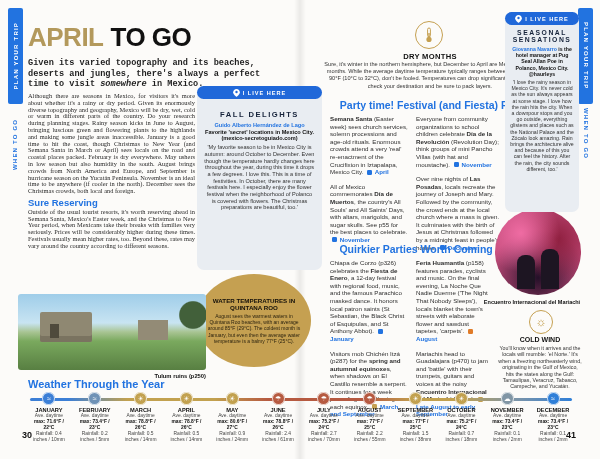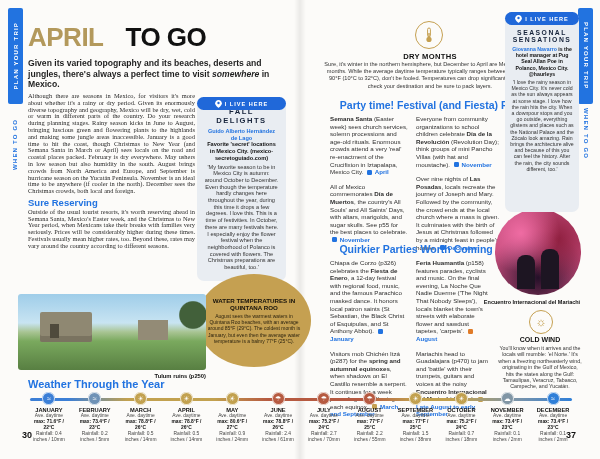--- a/index.html
+++ b/index.html
@@ -11,21 +11,21 @@
   
   .tabbox{width:15px;height:96px;background:#2273e0;border-radius:2px;display:flex;align-items:center;justify-content:center;}
   .vtextL{writing-mode:vertical-rl;transform:rotate(180deg);}
   .vtextR{writing-mode:vertical-rl;}
   .tabtxt{color:#fff;font-size:6px;font-weight:700;letter-spacing:1.2px;}
   .sectxt{color:#2273e0;font-size:6px;font-weight:700;letter-spacing:1.2px;}
   .pagenum{font-size:9px;font-weight:800;color:#111;}
   
   .title{font-size:26px;font-weight:900;letter-spacing:-0.5px;color:#111;}
   .title .accent{color:#b3995c;}
-  .title .rest{margin-left:22px;}
+  .title .rest{margin-left:7px;}
   .intro{width:254px;font-size:8.6px;font-weight:700;color:#1f1f1f;line-height:1.25;}
   
   .bodycol{width:167px;font-family:"Liberation Serif",serif;font-size:6.4px;line-height:6.8px;text-align:justify;color:#2a2a2a;}
   .worth{color:#2273e0;font-family:"Liberation Sans",sans-serif;font-size:9.5px;font-weight:800;margin:5px 0 2px 0;}
   
   .livebox{background:#e9edf2;border-radius:7px;}
   .pill{position:absolute;left:0;top:0;width:100%;height:13px;background:#2068d9;border-radius:7px;display:flex;align-items:center;justify-content:center;gap:3px;}
   .pill span{color:#fff;font-size:5.6px;font-weight:800;letter-spacing:1px;}
   .boxhead{font-size:7.6px;font-weight:800;letter-spacing:1.5px;color:#16233a;text-align:center;}
   .boxauthor{color:#2273e0;font-weight:700;text-align:center;}
@@ -80,36 +80,36 @@
 <div class="abs tabbox" style="left:8px;top:8px;">
   <span class="vtextL tabtxt">PLAN YOUR TRIP</span>
 </div>
 <div class="abs vtextL sectxt" style="left:12px;top:108px;height:62px;">WHEN TO GO</div>
 <div class="abs pagenum" style="left:22px;top:430px;">30</div>
 
 <div class="abs tabbox" style="left:578px;top:8px;">
   <span class="vtextR tabtxt">PLAN YOUR TRIP</span>
 </div>
 <div class="abs vtextR sectxt" style="left:583px;top:108px;height:62px;">WHEN TO GO</div>
-<div class="abs pagenum" style="left:566px;top:430px;">37</div>
+<div class="abs pagenum" style="left:566px;top:430px;">41</div>
 
 <div class="abs title" style="left:28px;top:22px;">
   <span class="accent">APRIL</span><span class="rest">TO GO</span>
 </div>
-<div class="abs intro" style="left:28px;top:58px;">
+<div class="abs intro" style="left:28px;top:58px;font-family:Liberation Mono, monospace;">
   <span>Given its varied topography and its beaches, deserts and jungles, there's always a perfect time to visit </span><i>somewhere</i><span> in Mexico.</span>
 </div>
 
 <div class="abs bodycol" style="left:28px;top:93px;">
   <div>Although there are seasons in Mexico, for visitors it's more about whether it's a rainy or dry period. Given its enormously diverse topography and geography, Mexico will be dry, wet, cold or warm in different parts of the country. Do your research during planning stages. Rainy season kicks in June to August, bringing luscious green and flowering plants to the highlands and making some jungle areas inaccessible. January is a good time to hit the coast, though Christmas to New Year (and Semana Santa in March or April) sees locals on the road and coastal places packed. February is dry everywhere. May ushers in low season but also humidity in the south. August brings crowds from North America and Europe, and September is hurricane season on the Yucatán Peninsula. November is an ideal time to be anywhere (if cooler in the north). December sees the Christmas crowds, both local and foreign.</div>
   <div class="worth">Sure Reserving</div>
   <div>Outside of the usual tourist resorts, it's worth reserving ahead in Semana Santa, Mexico's Easter week, and the Christmas to New Year period, when Mexicans take their breaks with families very seriously. Prices will be considerably higher during these times. Festivals usually mean higher rates, too. Beyond these, rates may vary around the country according to different seasons.</div>
 </div>
 
-<div class="abs livebox fallbox" style="left:197px;top:97px;width:89px;height:184px;padding:10px 7px 6px 7px;box-sizing:border-box;">
+<div class="abs livebox fallbox" style="left:197px;top:86px;width:125px;height:184px;padding:24px 7px 6px 7px;box-sizing:border-box;">
   <div class="pill">
     <svg width="7" height="8" viewBox="0 0 10 12">
         <path d="M5 0C2.2 0 0 2.2 0 5c0 3.7 5 7 5 7s5-3.3 5-7C10 2.2 7.8 0 5 0z" fill="#fff"></path>
         <circle cx="5" cy="4.6" r="1.8" fill="#2068d9"></circle>
       </svg>
     <span>I LIVE HERE</span>
   </div>
   <div class="boxhead">FALL DELIGHTS</div>
   <div class="boxauthor" style="margin-top:3px;">Guido Alberto Hernández de Lago</div>
   <div class="boxrole">Favorite 'secret' locations in Mexico City. (mexico-secretoguiado.com)</div>

